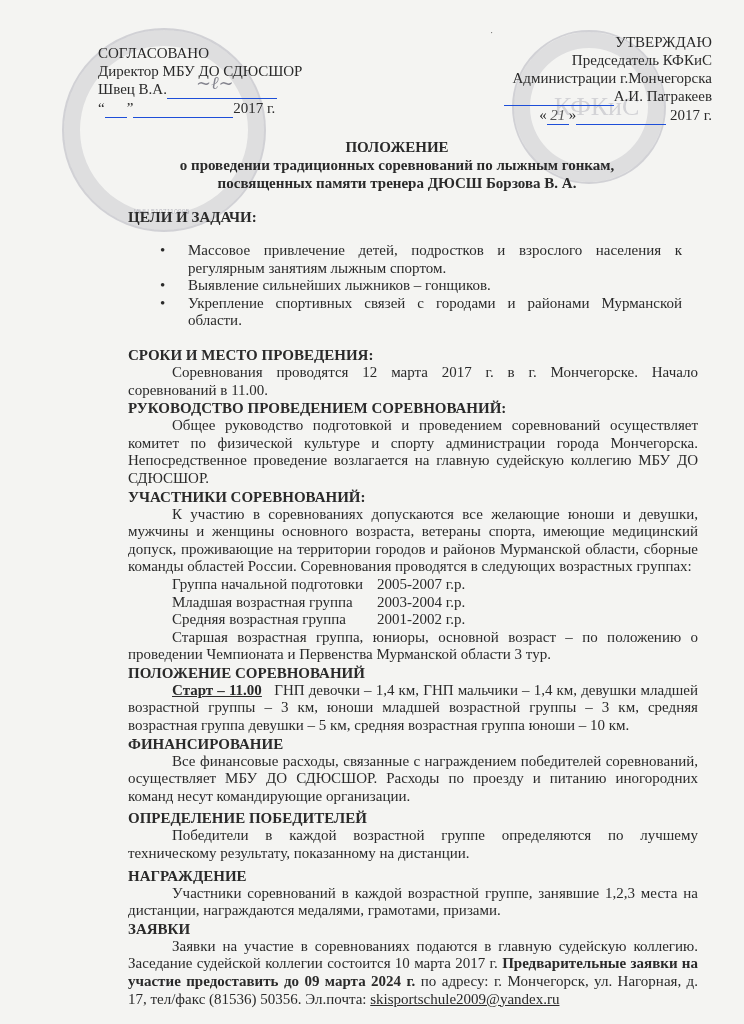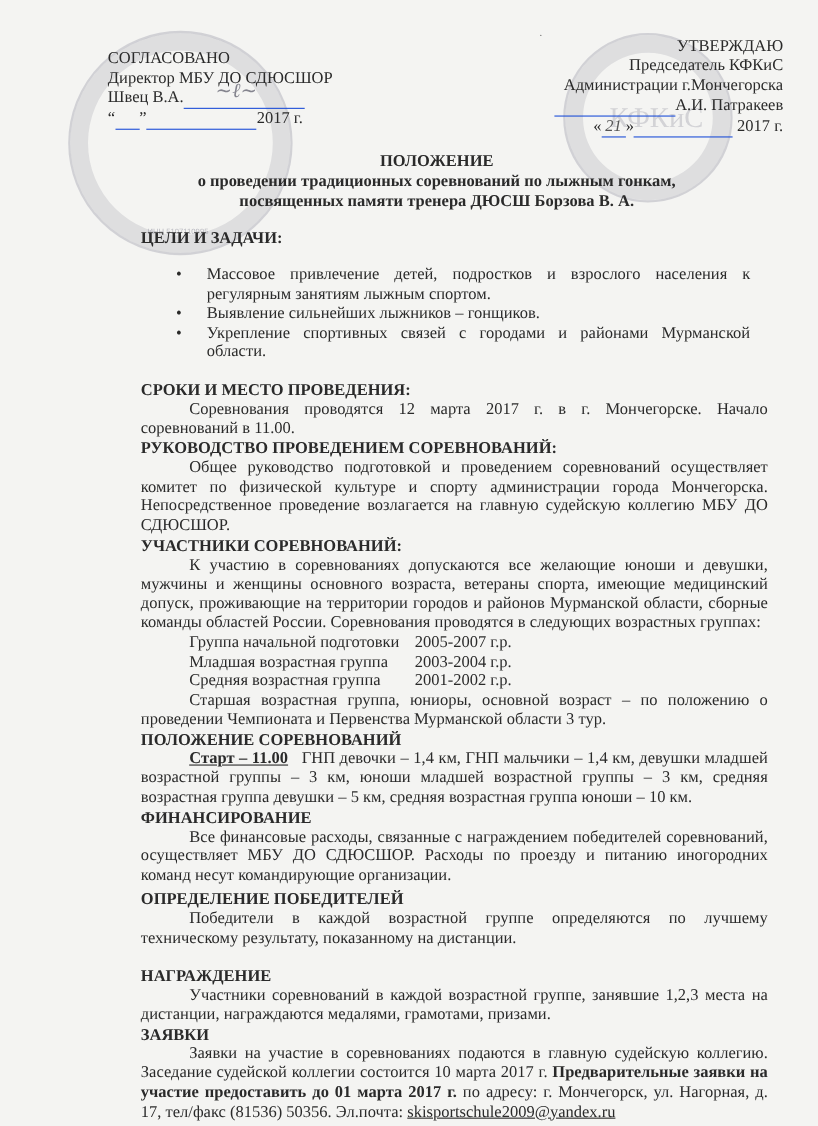--- a/index.html
+++ b/index.html
@@ -118,21 +118,21 @@
 
     <h2>ПОЛОЖЕНИЕ СОРЕВНОВАНИЙ</h2>
     <p class="indent"><span class="start">Старт – 11.00</span>&nbsp;&nbsp; <span>ГНП девочки – 1,4 км, ГНП мальчики – 1,4 км, девушки младшей возрастной группы – 3 км, юноши младшей возрастной группы – 3 км, средняя возрастная группа девушки – 5 км, средняя возрастная группа юноши – 10 км.</span></p>
 
     <h2>ФИНАНСИРОВАНИЕ</h2>
     <p class="indent">Все финансовые расходы, связанные с награждением победителей соревнований, осуществляет МБУ ДО СДЮСШОР. Расходы по проезду и питанию иногородних команд несут командирующие организации.</p>
 
     <h2 style="margin-top:4px;">ОПРЕДЕЛЕНИЕ ПОБЕДИТЕЛЕЙ</h2>
     <p class="indent">Победители в каждой возрастной группе определяются по лучшему техническому результату, показанному на дистанции.</p>
 
-    <h2 style="margin-top:16px;">НАГРАЖДЕНИЕ</h2>
+    <h2 style="margin-top:4px;">НАГРАЖДЕНИЕ</h2>
     <p class="indent">Участники соревнований в каждой возрастной группе, занявшие 1,2,3 места на дистанции, награждаются медалями, грамотами, призами.</p>
 
     <h2>ЗАЯВКИ</h2>
-    <p class="indent"><span>Заявки на участие в соревнованиях подаются в главную судейскую коллегию. Заседание судейской коллегии состоится 10 марта 2017 г. </span><b>Предварительные заявки на участие предоставить до 01 марта 2017 г.</b><span> по адресу: г. Мончегорск, ул. Нагорная, д. 17, тел/факс (81536) 50356. Эл.почта: </span><span class="email">skisportschule2009@yandex.ru</span></p>
+    <p class="indent"><span>Заявки на участие в соревнованиях подаются в главную судейскую коллегию. Заседание судейской коллегии состоится 10 марта 2017 г. </span><b>Предварительные заявки на участие предоставить до 09 марта 2024 г.</b><span> по адресу: г. Мончегорск, ул. Нагорная, д. 17, тел/факс (81536) 50356. Эл.почта: </span><span class="email">skisportschule2009@yandex.ru</span></p>
 
     <p class="closing">Данное положение является вызовом на соревнования</p>
   </div>
 </div>
 
 </body></html>

